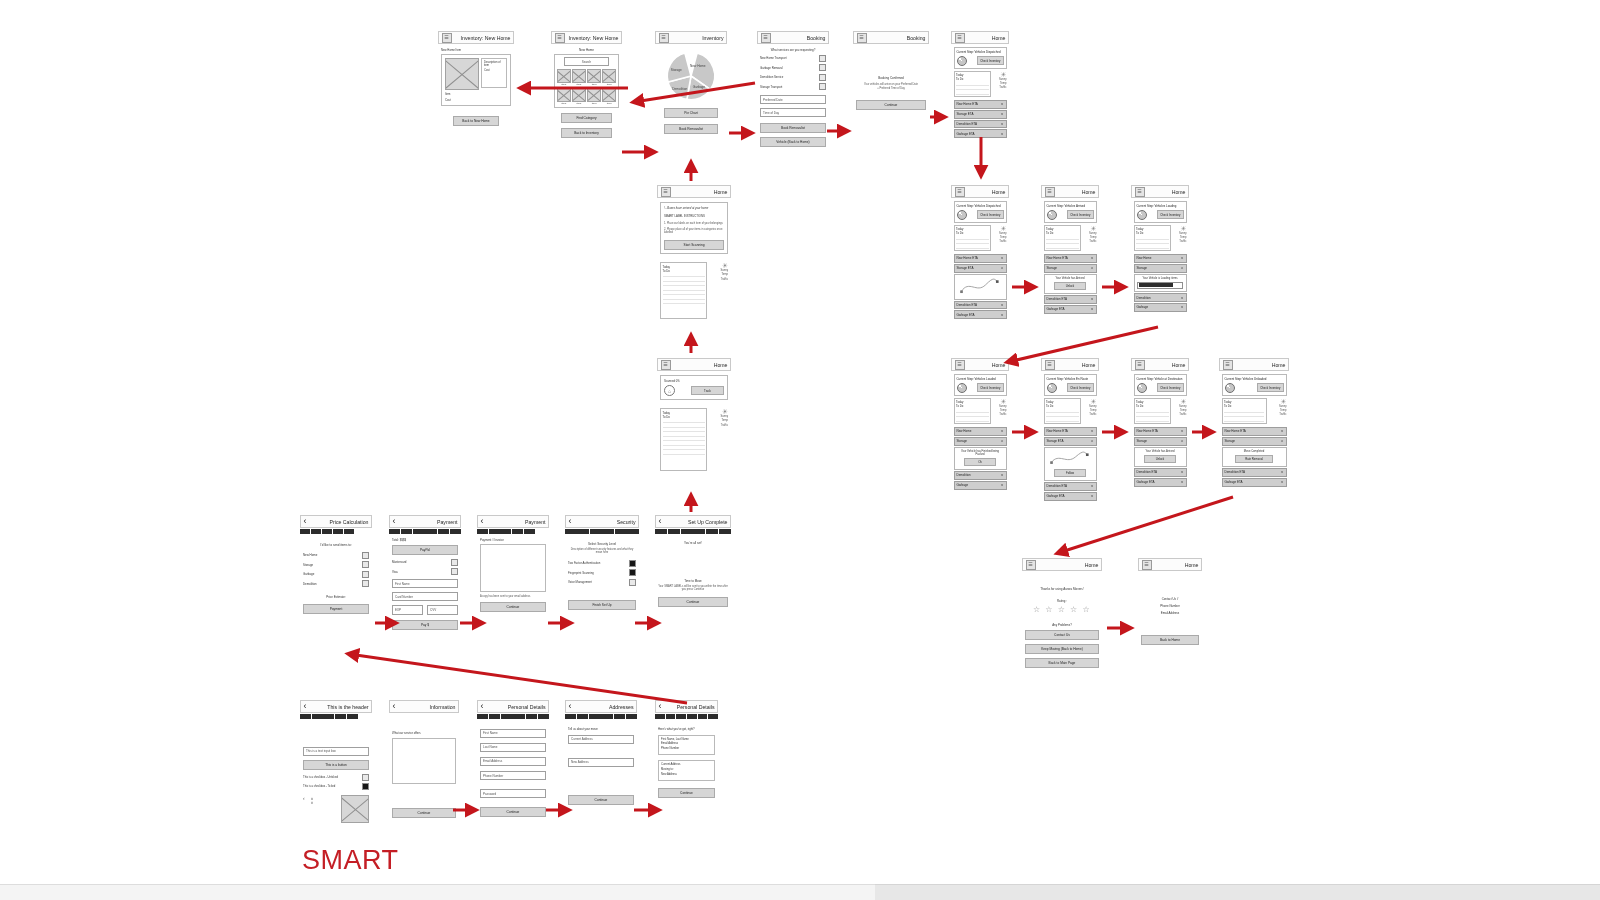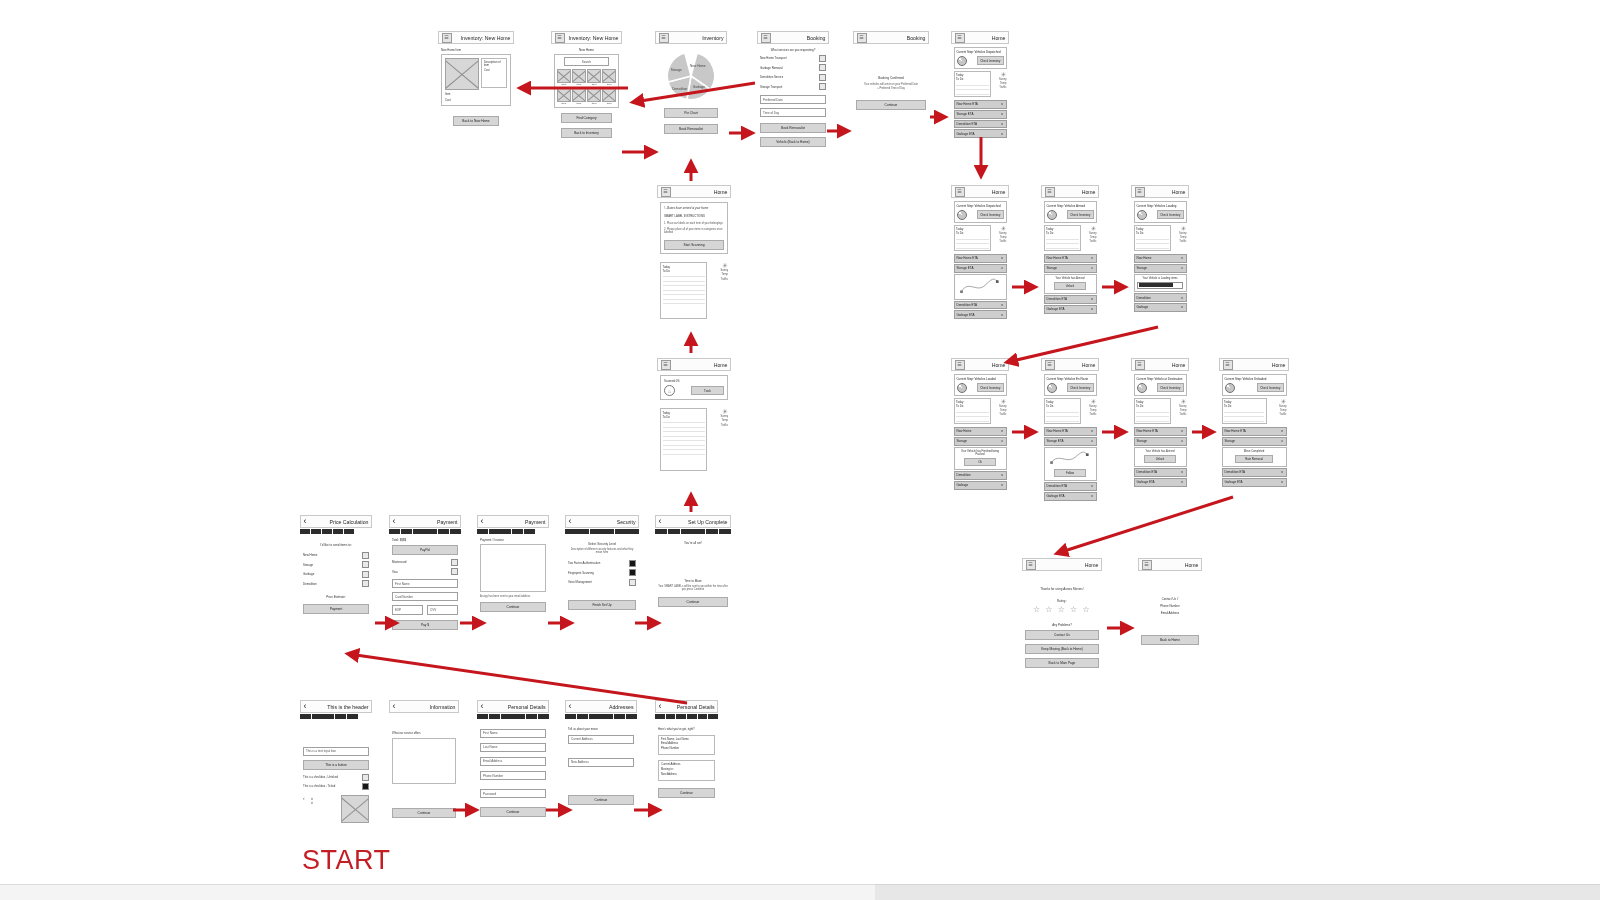--- a/index.html
+++ b/index.html
@@ -949,17 +949,17 @@
     <line x1="460" y1="623" x2="482" y2="623"></line>
     <line x1="548" y1="623" x2="570" y2="623"></line>
     <line x1="635" y1="623" x2="657" y2="623"></line>
     <line x1="453" y1="810" x2="475" y2="810"></line>
     <line x1="546" y1="810" x2="568" y2="810"></line>
     <line x1="634" y1="810" x2="658" y2="810"></line>
     <line x1="687" y1="703" x2="349" y2="654"></line>
   </g>
 </svg>
 
-<div id="start-label">START</div>
+<div id="start-label">SMART</div>
 <div id="bottom-strip-l"></div>
 <div id="bottom-strip-r"></div>
 
 </div>
 
 </body></html>

